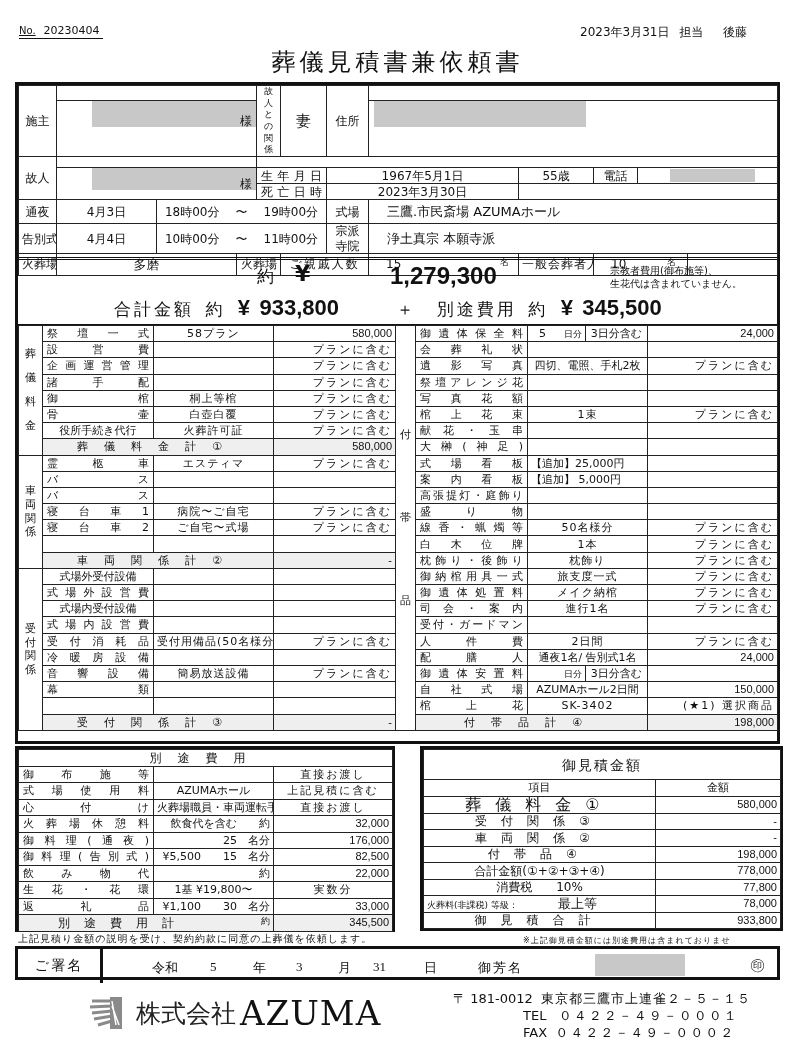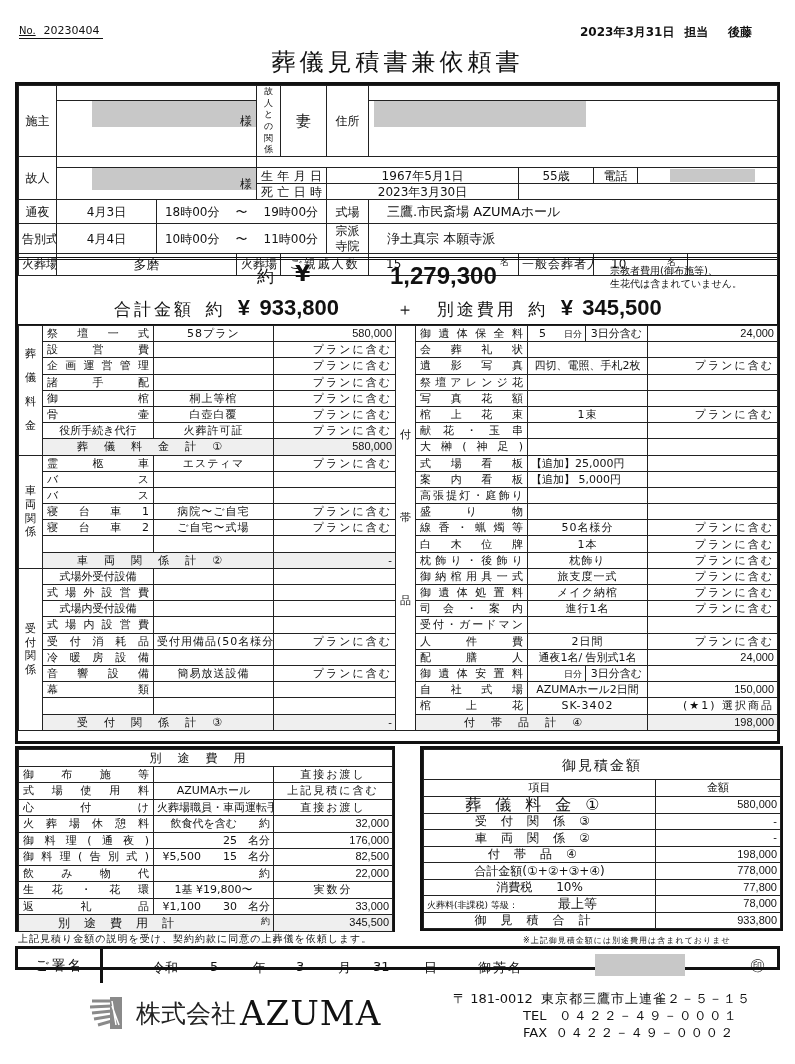--- a/index.html
+++ b/index.html
@@ -5,21 +5,21 @@
   * { box-sizing: border-box; margin: 0; padding: 0; }
   html, body { width: 795px; height: 1064px; background: #fff; overflow: hidden; }
   body { position: relative; font-family: "DejaVu Sans", "Liberation Sans", sans-serif; color: #111; font-size: 12px; }
   .abs { position: absolute; }
   .serif { font-family: "DejaVu Serif", "Liberation Serif", serif; }
 
   
   #docno { left: 19px; top: 24px; font-size: 11px; border-bottom: 1px solid #111; padding-bottom: 1px; width: 84px; }
   #docno .lbl { font-size: 10px; margin-right: 8px; text-decoration: underline; }
   #hdr-right { left: 580px; top: 24px; font-size: 12px; white-space: nowrap; }
-  #hdr-right span { margin-right: 6px; font-weight: bold; }
+  #hdr-right span { margin-right: 6px; }
   #title { left: 0; width: 795px; top: 46px; text-align: center; font-size: 24px; letter-spacing: 4px; }
 
   table { border-collapse: collapse; table-layout: fixed; }
   td { border: 1px solid #222; padding: 0 3px; white-space: nowrap; overflow: hidden; line-height: 1; vertical-align: middle; }
   .c { text-align: center; }
   .r { text-align: right; }
   .l { text-align: left; }
   .sm { font-size: 9px; }
   .xs { font-size: 8px; }
   .md { font-size: 12px; }
@@ -49,21 +49,21 @@
   #sepframe { left: 15px; top: 746px; width: 380px; height: 186px; border: 3px solid #111; }
   #sep { width: 374px; }
   #sep td { height: 16.5px; font-size: 11px; }
   #estframe { left: 420px; top: 746px; width: 363px; height: 185px; border: 3px solid #111; }
   #est { width: 357px; }
   #est td { height: 16.5px; font-size: 11px; }
 
   #agree { left: 18px; top: 932px; font-size: 10px; letter-spacing: 1px; }
   #note2 { left: 523px; top: 935px; font-size: 8px; letter-spacing: 1px; }
 
-  #signframe { left: 15px; top: 946px; width: 765px; height: 24px; border: 3px solid #111; }
+  #signframe { left: 15px; top: 946px; width: 765px; height: 34px; border: 3px solid #111; font-family: Liberation Serif, serif; }
   #sign-lbl { position: absolute; left: 0; top: 0; width: 85px; height: 34px; border-right: 3px solid #111; display: flex; align-items: center; justify-content: center; font-size: 14px; letter-spacing: 2px; }
   .sg { position: absolute; top: 10px; font-size: 13px; }
 
   #logo { left: 90px; top: 996px; height: 34px; display: flex; align-items: center; }
   #logo-mark { width: 32px; height: 32px; margin-right: 14px; }
   #logo-kk { font-size: 25px; color: #222; margin-right: 4px; }
   #logo-azuma { font-size: 34px; color: #111; letter-spacing: 1px; }
   #addr { left: 453px; top: 990px; font-size: 13px; line-height: 17px; }
   #addr div { white-space: nowrap; }
 </style>

